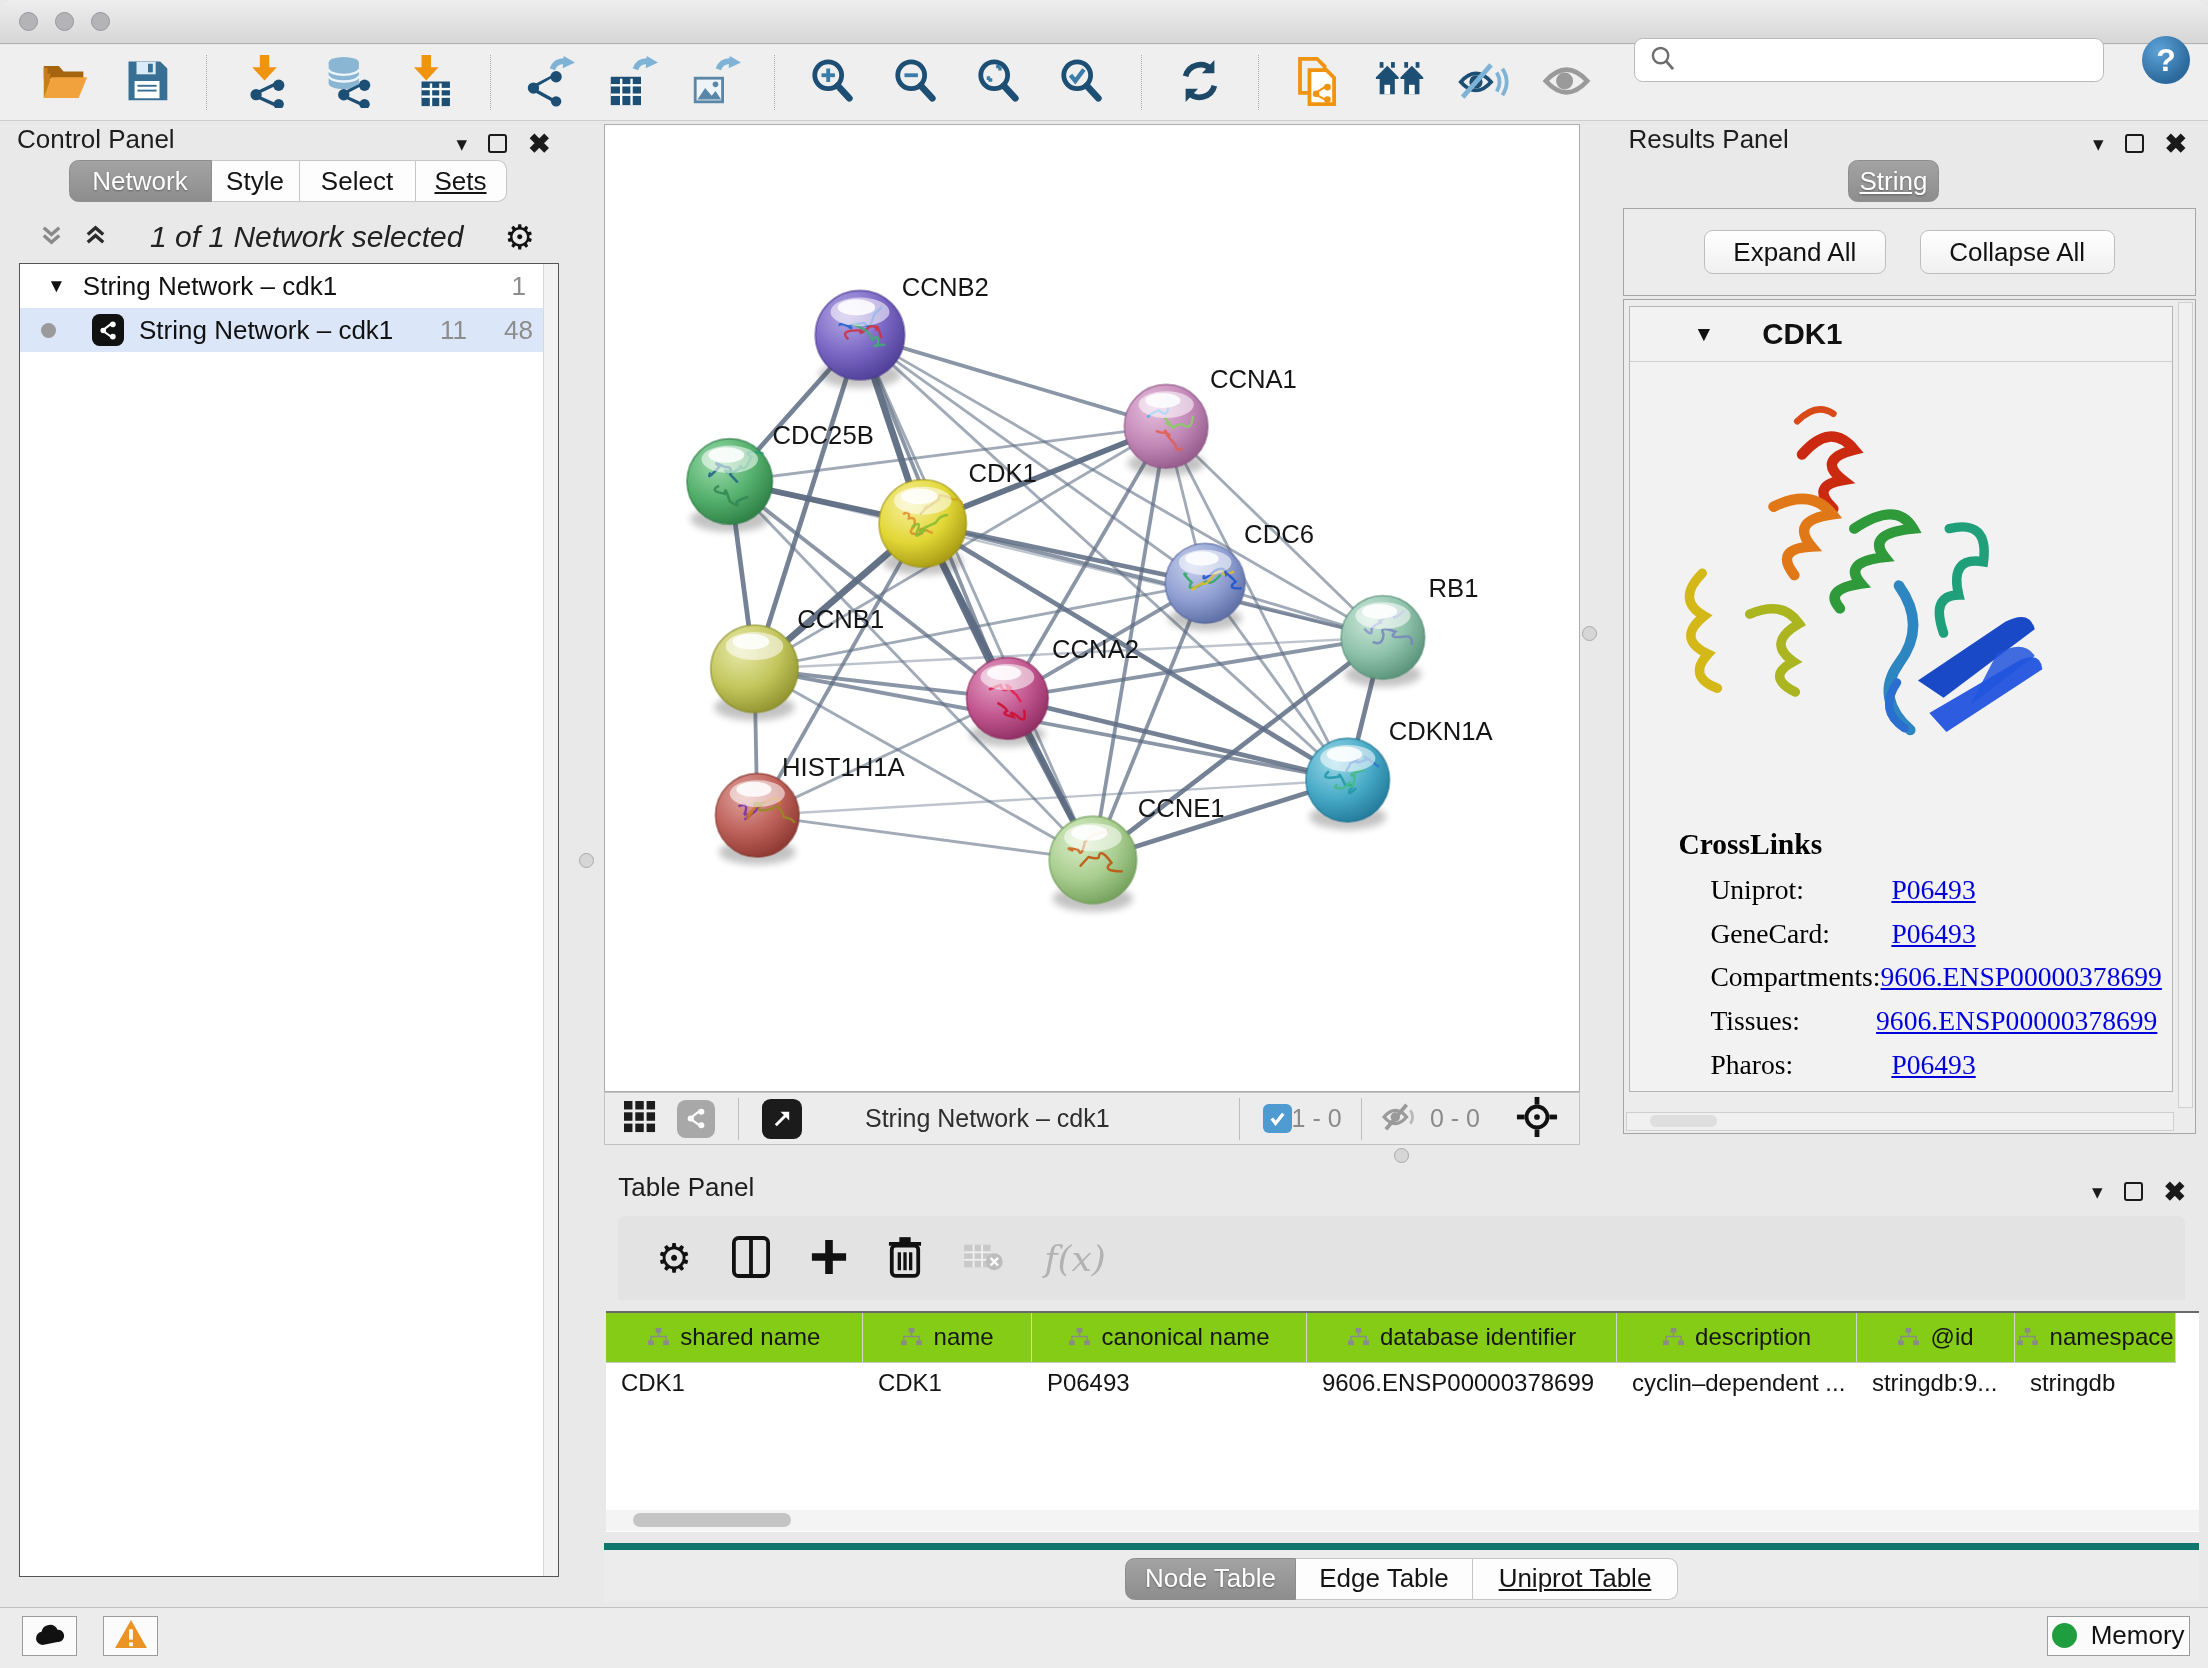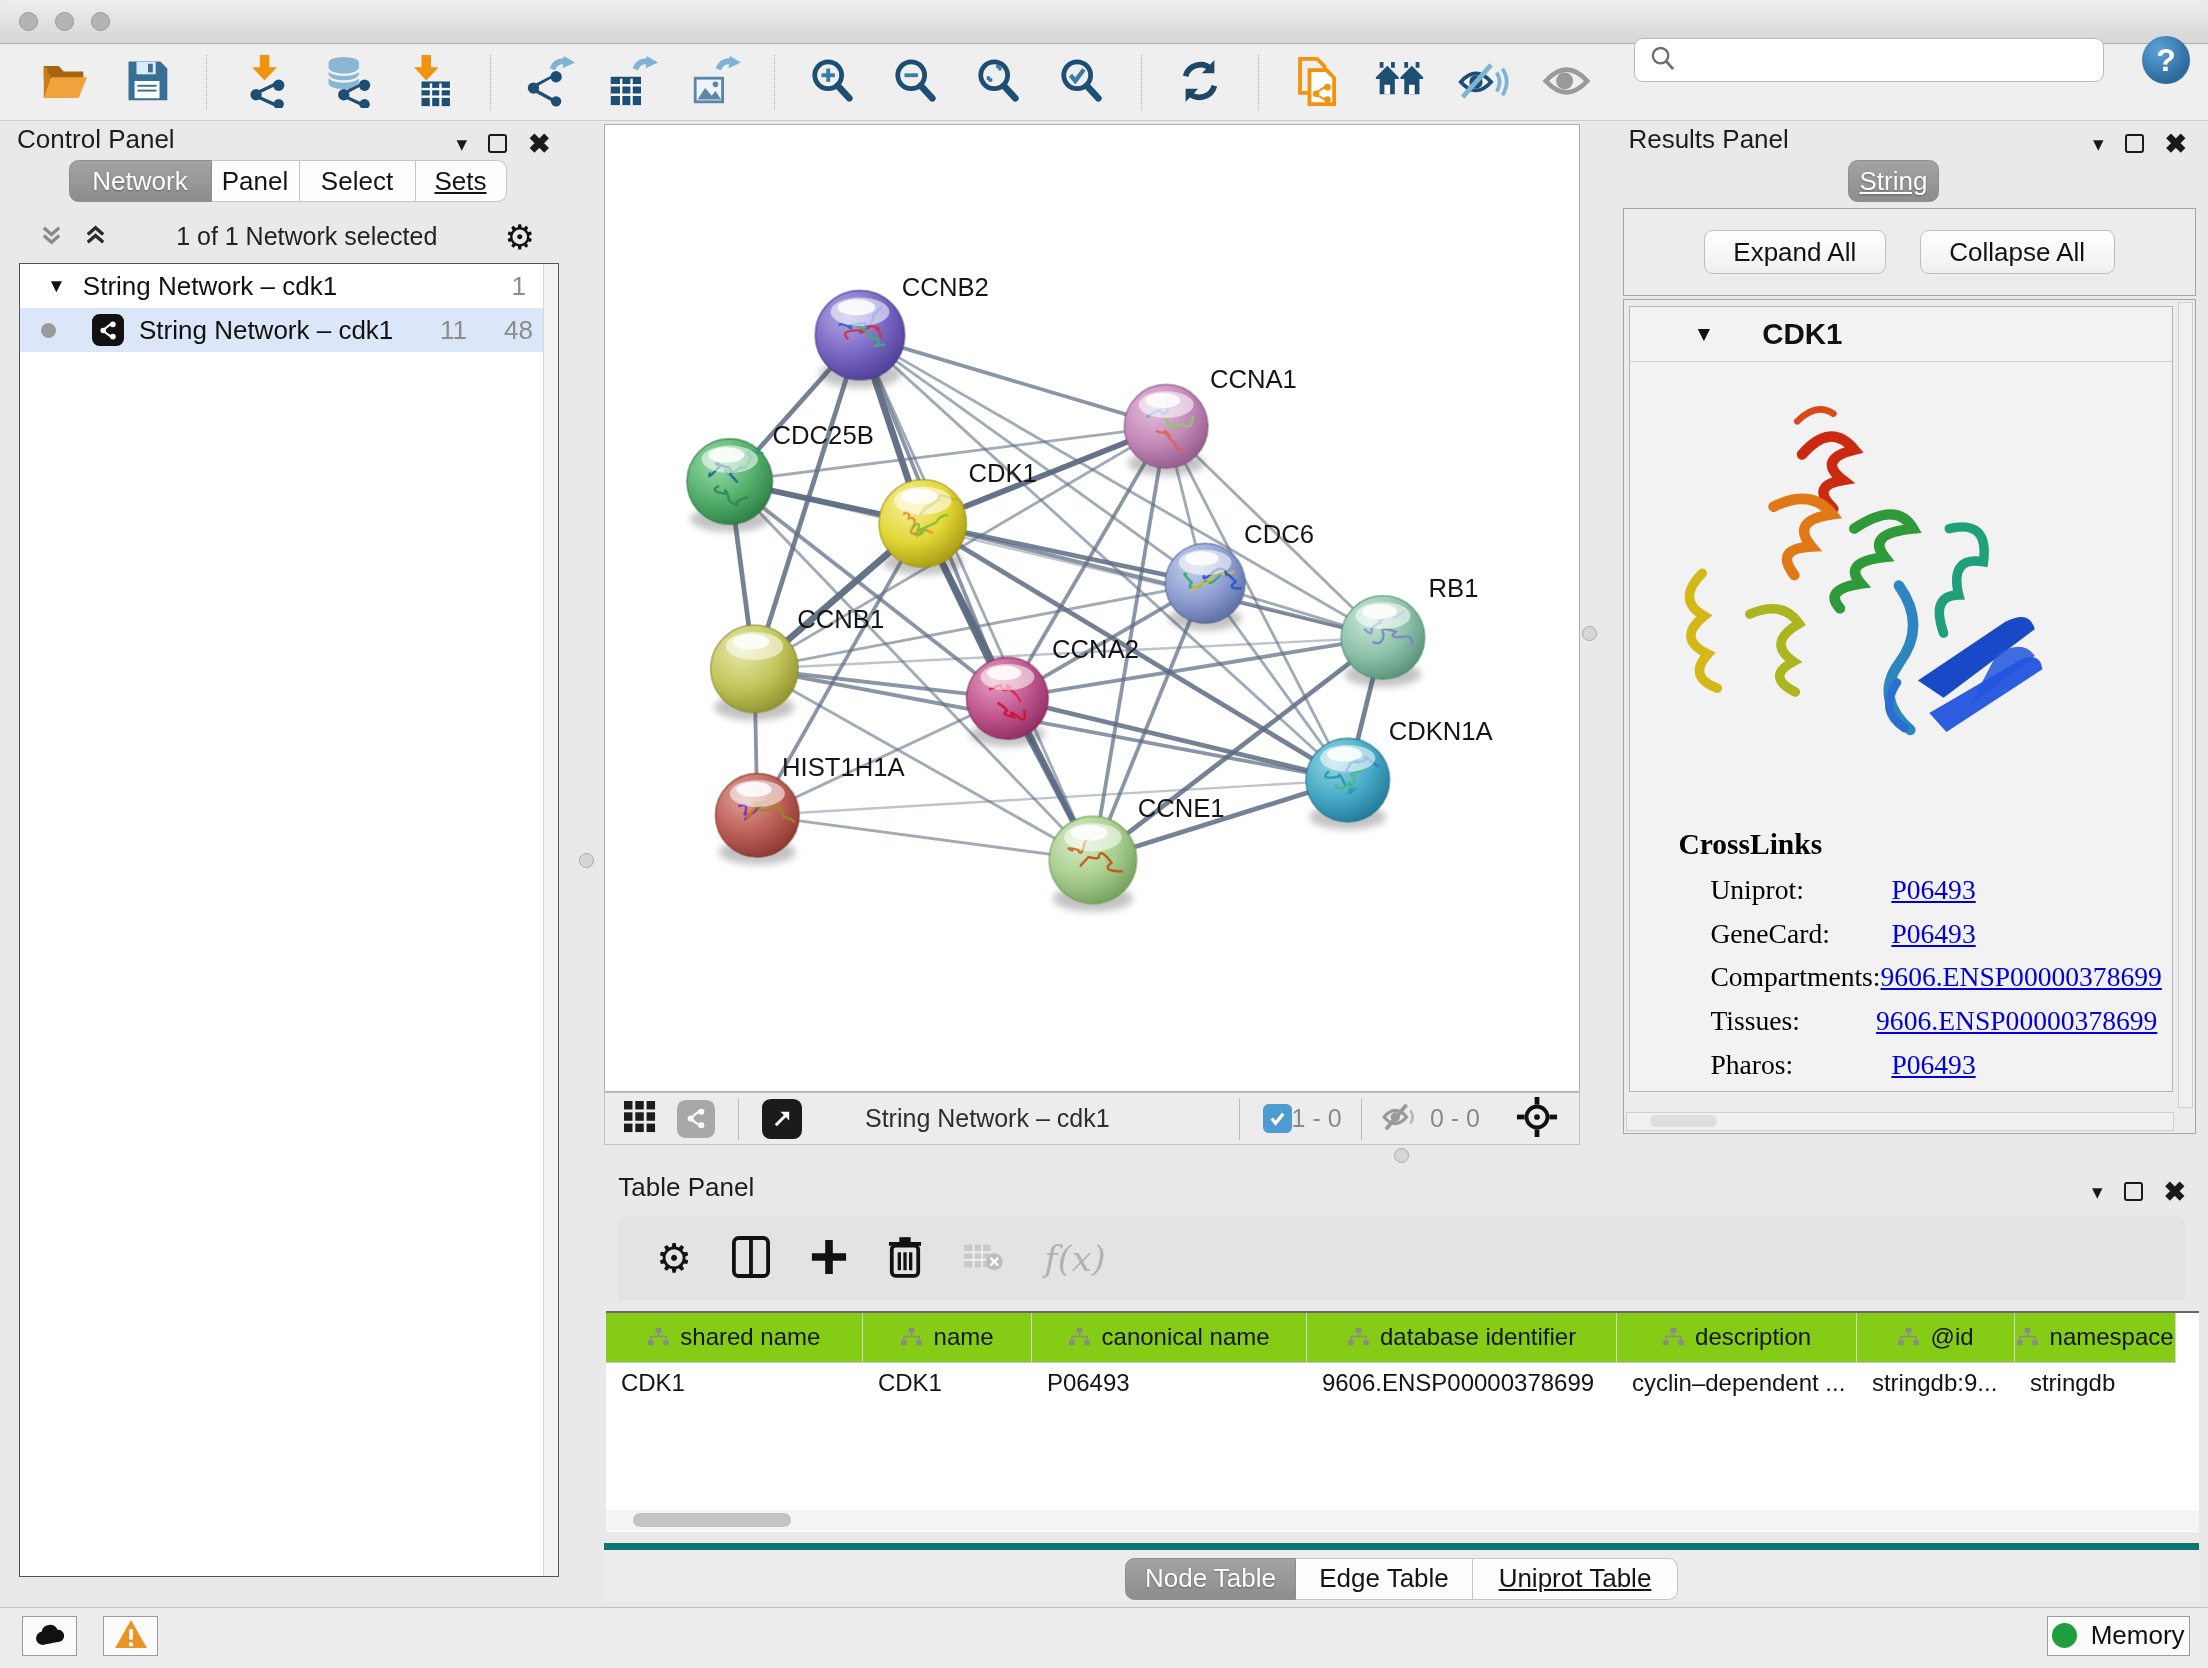--- a/index.html
+++ b/index.html
@@ -43,21 +43,21 @@
   .tabs { position:absolute; display:flex; }
   .tab { height:42px; display:flex; align-items:center; justify-content:center;
     font-size:26px; color:#141414; background:#fdfdfd; border:1px solid #c6c6c6; border-left:none; }
   .tab:first-child { border-left:1px solid #c6c6c6; border-radius:9.5px 0 0 9.5px; }
   .tab:last-child { border-radius:0 9.5px 9.5px 0;text-decoration:underline; }
   .tab.active { background:linear-gradient(#a3a3a3,#8d8d8d); color:#ffffff; border-color:#8d8d8d;
     text-shadow:0 1px 1.9px rgba(0,0,0,.35); }
   .cp-tabs { left:59px; top:36px; }
   .cp-subbar { position:absolute; left:9.5px; top:88px; width:533px; height:49px;
     display:flex; align-items:center; }
-  .cp-status { flex:1; text-align:center; font-size:25px; color:#222; }
+  .cp-status { flex:1; text-align:center; font-size:30px; color:#222;font-style:italic; }
   .cp-gear { font-family:"DejaVu Sans",sans-serif; font-size:34px; color:#111; }
   .cp-tree { position:absolute; left:9.5px; top:139px; width:540px; height:1314px;
     background:#ffffff; border:1.9px solid #555; }
   .tree-row { position:relative; height:44px; display:flex; align-items:center; font-size:26px; color:#111; }
   .tree-row.selected { background:#dbe7f8; }
   .tree-caret { margin:0 17px 0 27px; font-size:19px; color:#111; }
   .tree-count { position:absolute; right:32px; color:#8d8d8d; }
   .tree-dot { width:15px; height:15px; border-radius:50%; background:#9a9a9a; margin:0 36px 0 21px; }
   .share-badge { width:32px; height:32px; background:#111; border-radius:7.6px; margin-right:15px;
     display:flex; align-items:center; justify-content:center; }
@@ -378,21 +378,21 @@
 
 <div class="cp">
   <div class="cp-header panel-title">Control Panel</div>
   <div class="panel-ctrls" style="left:447px; top:3.8px;">
     <span class="glyph-collapse">▾</span>
     <span class="glyph-float"></span>
     <span class="glyph-close">✖</span>
   </div>
   <div class="tabs cp-tabs">
     <div class="tab active" style="width:143px">Network</div>
-    <div class="tab" style="width:88px">Panel</div>
+    <div class="tab" style="width:88px">Style</div>
     <div class="tab" style="width:116px">Select</div>
     <div class="tab" style="width:91px">Sets</div>
   </div>
   <div class="cp-subbar">
     <span style="margin-left:19px">
       <svg width="27" height="27" viewBox="0 0 28 28">
           <g fill="none" stroke="#8a8a8a" stroke-width="3.5">
             <path d="M6 6l8 7 8-7"></path>
             <path d="M6 14l8 7 8-7"></path>
           </g>

